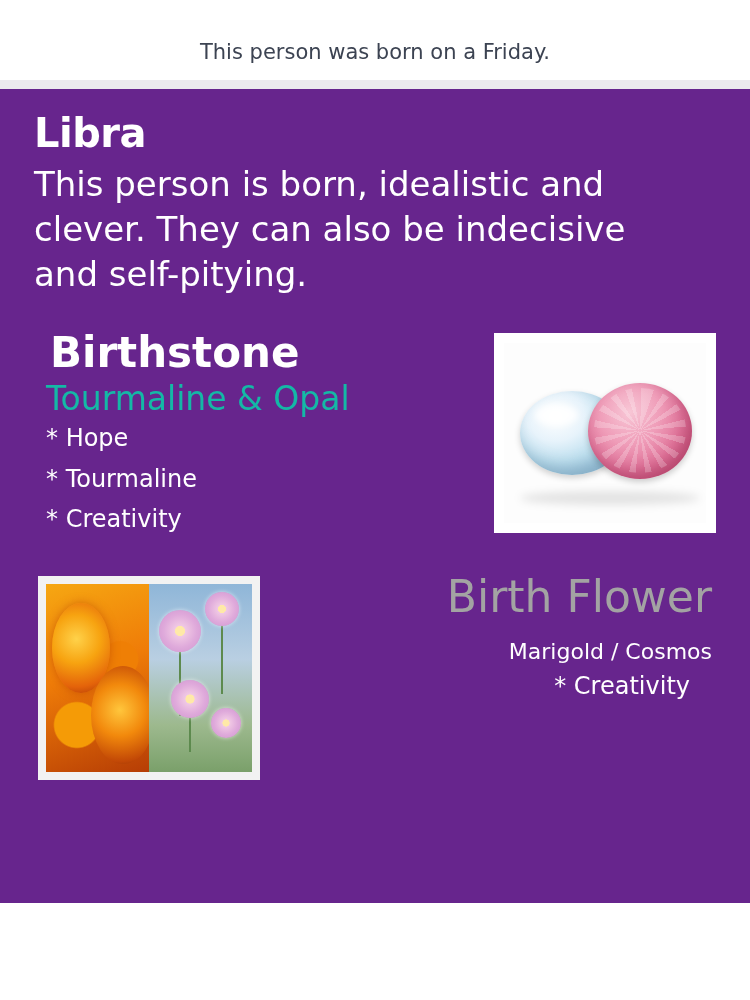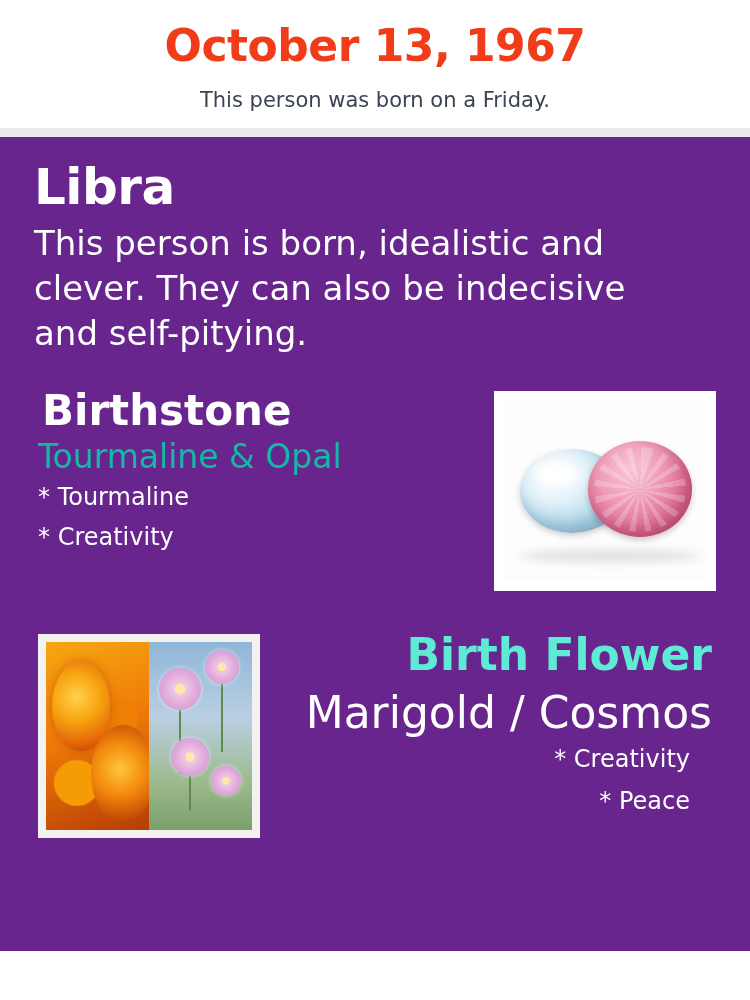--- a/index.html
+++ b/index.html
@@ -51,41 +51,42 @@
   
   .body-panel {
     background: #67258d;
     padding: 22px 34px 0 34px;
     height: 814px;
     position: relative;
   }
 
   .sign-name {
     color: #ffffff;
-    font-size: 50px;
+    font-size: 40px;
     font-weight: bold;
     line-height: 1.12;
     letter-spacing: -0.5px;
   }
   .sign-desc {
     color: #ffffff;
     font-size: 34px;
     line-height: 1.32;
     margin-top: 6px;
     max-width: 600px;
   }
 
   
   .stone-section {
     margin-top: 32px;
     position: relative;
     min-height: 225px;
   }
   .stone-text {
     width: 440px;
+    margin-left: 8px;
   }
   .stone-title {
     color: #ffffff;
     font-size: 42px;
     font-weight: bold;
     line-height: 1.14;
     padding-left: 8px;
   }
   .stone-sub {
     color: #14b8a6;
@@ -252,59 +253,59 @@
   .cosmos-half .s1 { left: 30px; top: 62px; }
   .cosmos-half .s2 { left: 72px; top: 40px; }
   .cosmos-half .s3 { left: 40px; top: 128px; height: 40px; }
 
   .flower-text {
     margin-left: 250px;
     text-align: right;
     padding-right: 4px;
   }
   .flower-title {
-    color: #5eead4;
+    color: #a3a3a3;
     font-size: 44px;
-    font-weight: bold;
+    font-weight: normal;
     line-height: 1.12;
   }
   .flower-sub {
     color: #ffffff;
-    font-size: 44px;
+    font-size: 22px;
     line-height: 1.22;
-    margin-top: 6px;
+    margin-top: 18px;
   }
   .flower-bullet {
     color: #ffffff;
     font-size: 24px;
     line-height: 1.72;
     text-align: right;
     padding-right: 22px;
   }
 </style>
 </head>
 <body>
 
 <div class="page">
 
   <div class="header">
-    <div class="header-date">October 13, 1967</div>
     <div class="header-note">This person was born on a Friday.</div>
   </div>
   <div class="header-rule"></div>
 
   <div class="body-panel">
 
     <div class="sign-name">Libra</div>
     <div class="sign-desc">This person is born, idealistic and clever. They can also be indecisive and self-pitying.</div>
 
     <div class="stone-section">
       <div class="stone-text">
         <div class="stone-title">Birthstone</div>
         <div class="stone-sub">Tourmaline &amp; Opal</div>
+        <div class="bullet">* Hope</div>
         <div class="bullet">* Tourmaline</div>
         <div class="bullet">* Creativity</div>
       </div>
       <div class="stone-photo">
         <div class="stone-photo-inner">
           <div class="gem-shadow"></div>
           <div class="opal"></div>
           <div class="tourmaline"></div>
         </div>
       </div>
@@ -322,18 +323,17 @@
             <div class="bloom b2"></div>
             <div class="bloom b3"></div>
             <div class="bloom b4"></div>
           </div>
         </div>
       </div>
       <div class="flower-text">
         <div class="flower-title">Birth Flower</div>
         <div class="flower-sub">Marigold / Cosmos</div>
         <div class="flower-bullet">* Creativity</div>
-        <div class="flower-bullet">* Peace</div>
       </div>
     </div>
 
   </div>
 </div>
 
 </body></html>

